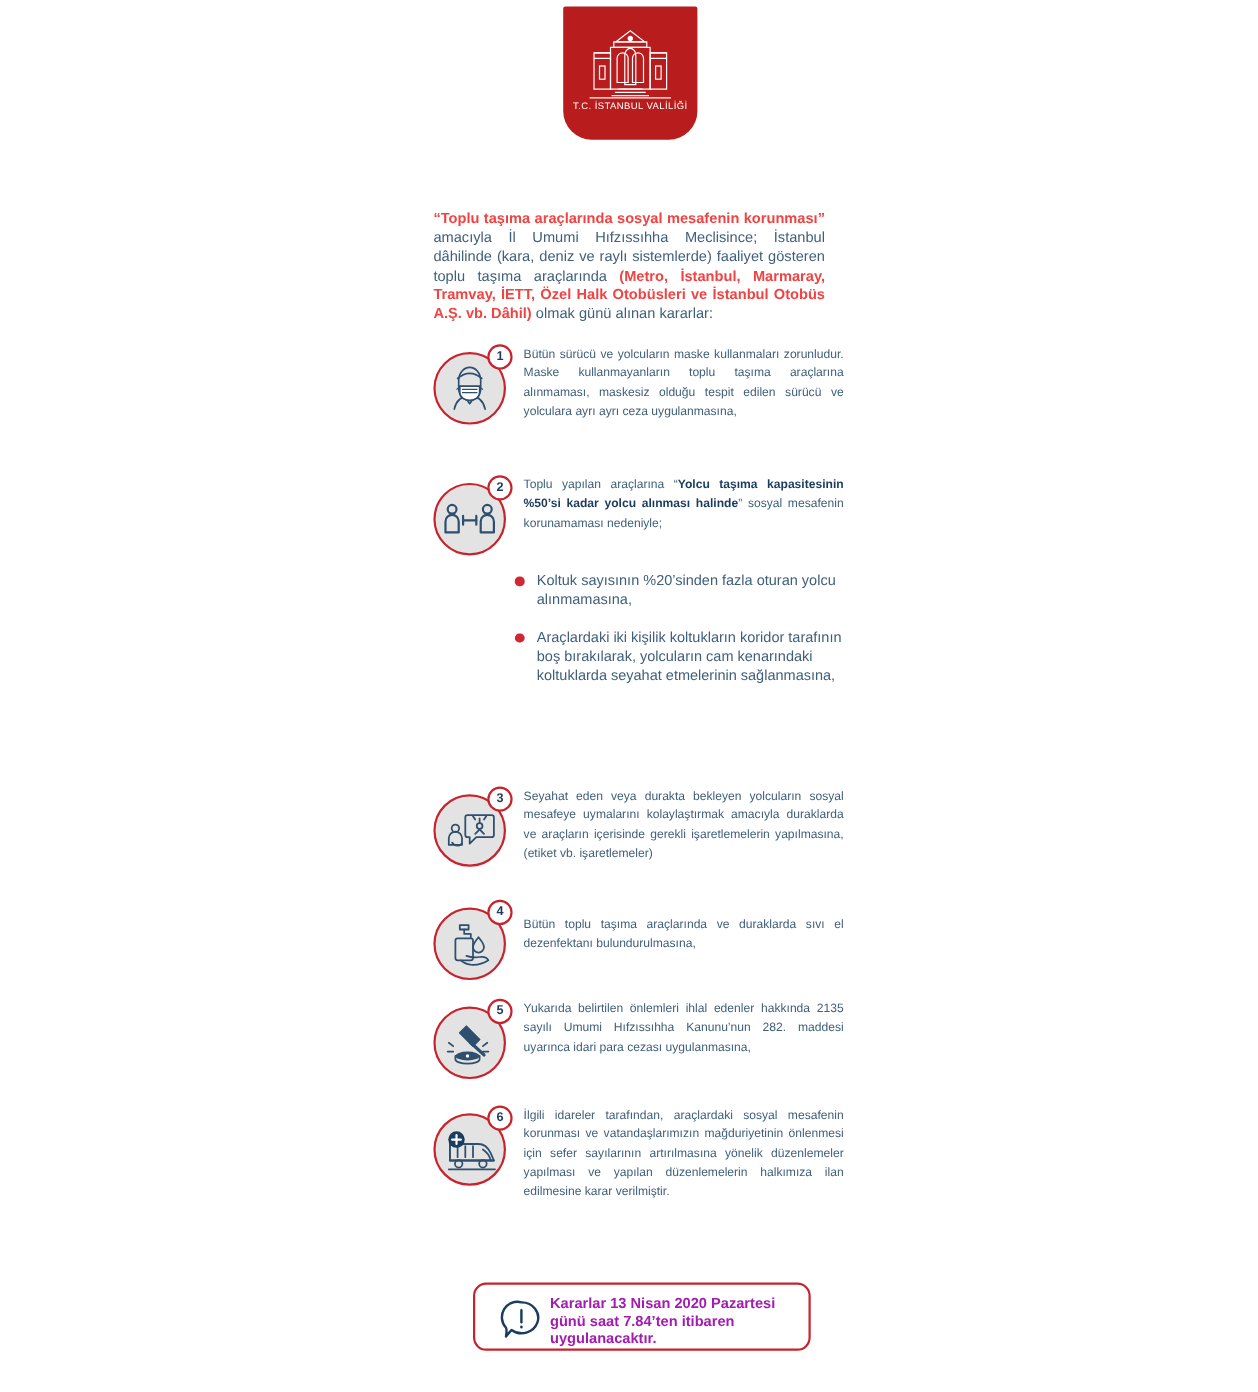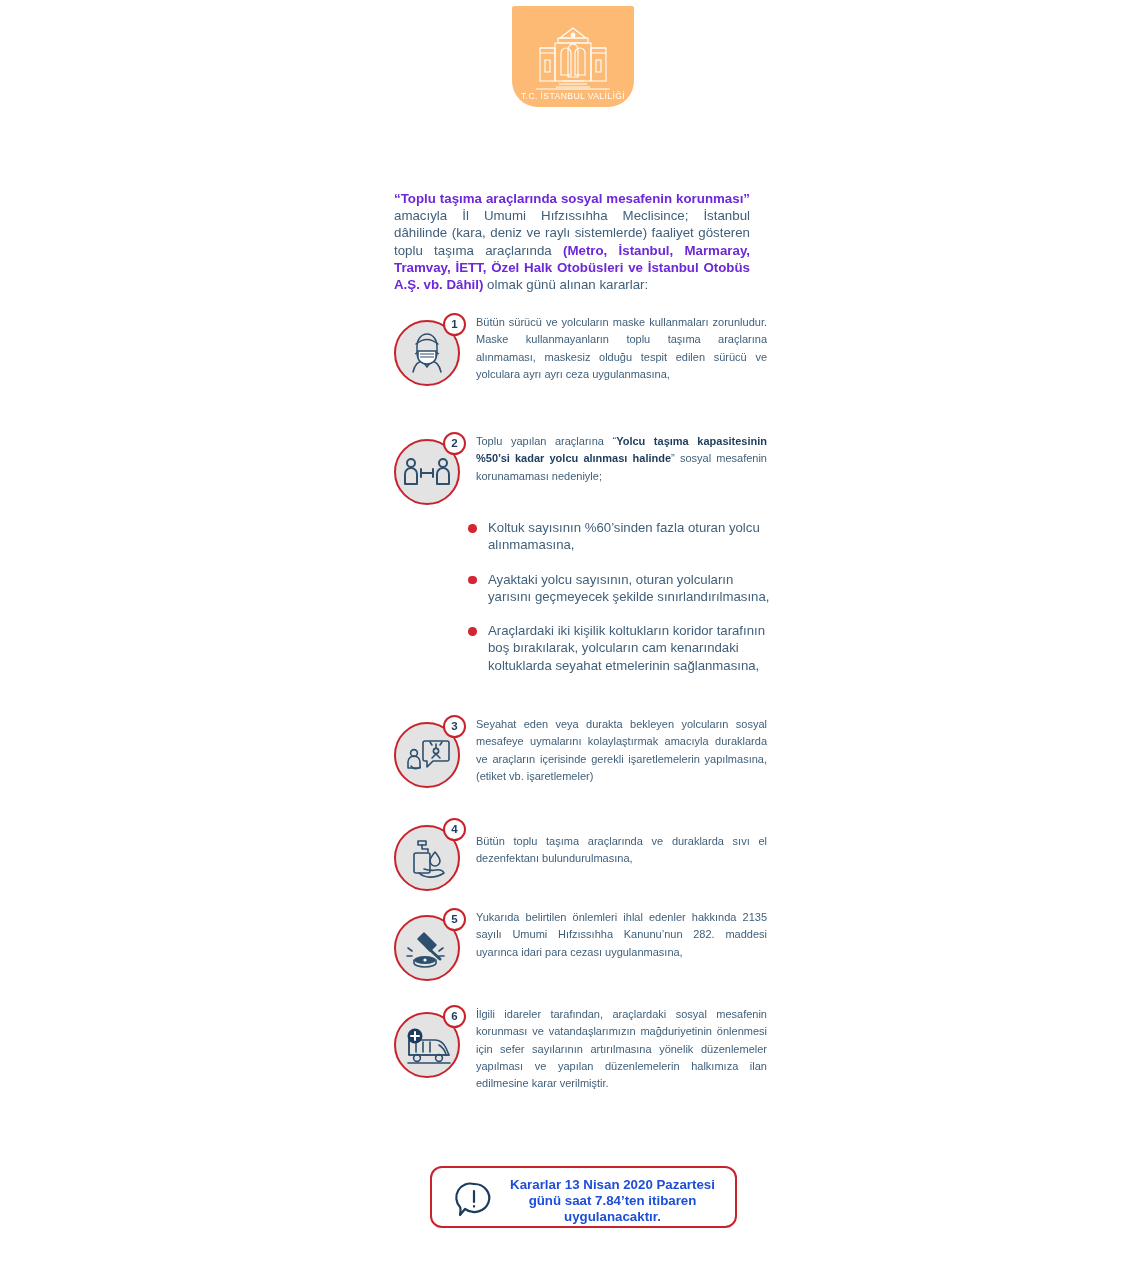--- a/index.html
+++ b/index.html
@@ -21,22 +21,22 @@
   
   .logo-wrap {
     position: absolute;
     left: 512px;
     top: 6px;
     width: 122px;
     height: 101px;
   }
   .logo-shield {
     width: 122px;
-    height: 101px;
-    background: #fdba74;
+    height: 121px;
+    background: #b91c1c;
     border-radius: 2px 2px 26px 26px;
     position: relative;
     overflow: hidden;
   }
   .logo-svg { position: absolute; left: 0; top: 0; }
 
   
   .title {
     position: absolute;
     left: 372px;
@@ -54,21 +54,21 @@
   .intro {
     position: absolute;
     left: 394px;
     top: 190px;
     width: 356px;
     color: #3f5f7a;
     font-size: 13.3px;
     line-height: 17.2px;
     text-align: justify;
   }
-  .intro b { color: #6d28d9; font-weight: bold; }
+  .intro b { color: #ef4444; font-weight: bold; }
 
   
   .item {
     position: absolute;
     left: 392px;
     width: 375px;
   }
   .icon-badge {
     position: absolute;
     left: 0;
@@ -161,25 +161,24 @@
     left: 22px;
     top: 12px;
     width: 40px;
     height: 40px;
   }
   .footer-text {
     position: absolute;
     left: 68px;
     top: 9px;
     width: 225px;
-    color: #1d4ed8;
+    color: #a21caf;
     font-size: 13.3px;
     font-weight: bold;
     line-height: 16.2px;
-    text-align: center;
   }
 </style>
 </head>
 <body>
 
 <div class="page">
 
   <div class="logo-wrap">
     <div class="logo-shield">
       <svg class="logo-svg" width="122" height="101" viewBox="0 0 122 101">
@@ -251,25 +250,21 @@
         </g>
       </svg>
       <div class="num-badge">2</div>
     </div>
     <div class="item-text"><span>Toplu yapılan araçlarına “</span><b>Yolcu taşıma kapasitesinin %50’si kadar yolcu alınması halinde</b><span>” sosyal mesafenin korunamaması nedeniyle;</span></div>
   </div>
 
   <div class="bullets">
     <div class="bullet-row">
       <span class="bullet-dot"></span>
-      <span>Koltuk sayısının %60’sinden fazla oturan yolcu alınmamasına,</span>
-    </div>
-    <div class="bullet-row">
-      <span class="bullet-dot"></span>
-      <span>Ayaktaki yolcu sayısının, oturan yolcuların yarısını geçmeyecek şekilde sınırlandırılmasına,</span>
+      <span>Koltuk sayısının %20’sinden fazla oturan yolcu alınmamasına,</span>
     </div>
     <div class="bullet-row">
       <span class="bullet-dot"></span>
       <span>Araçlardaki iki kişilik koltukların koridor tarafının boş bırakılarak, yolcuların cam kenarındaki koltuklarda seyahat etmelerinin sağlanmasına,</span>
     </div>
   </div>
 
   <div class="item" style="top:716px;">
     <div class="icon-badge">
       <div class="icon-circle"></div>

